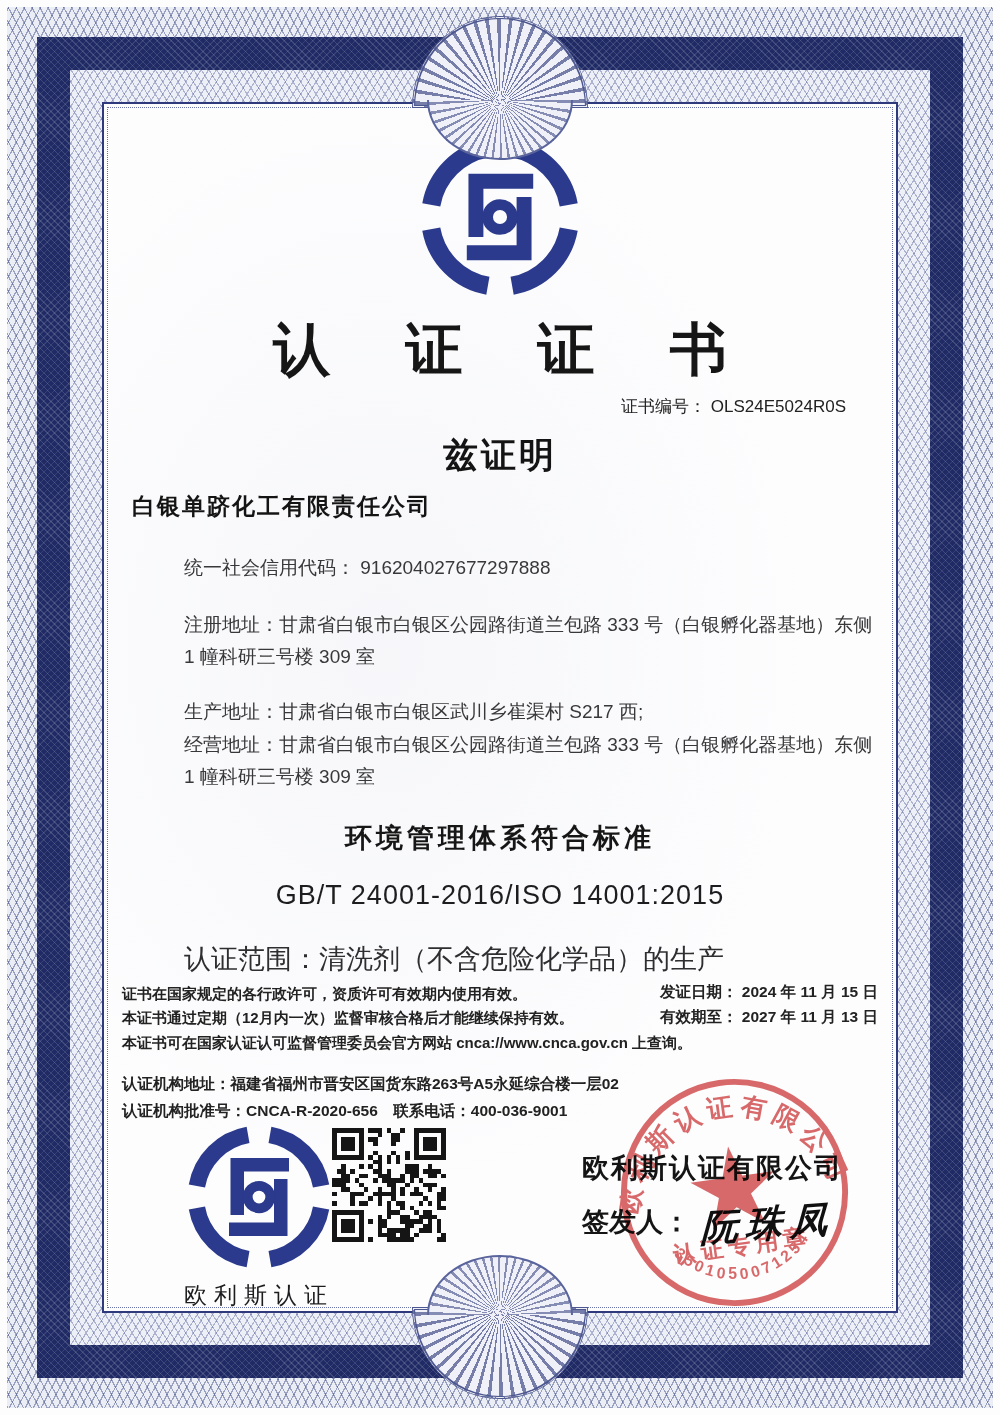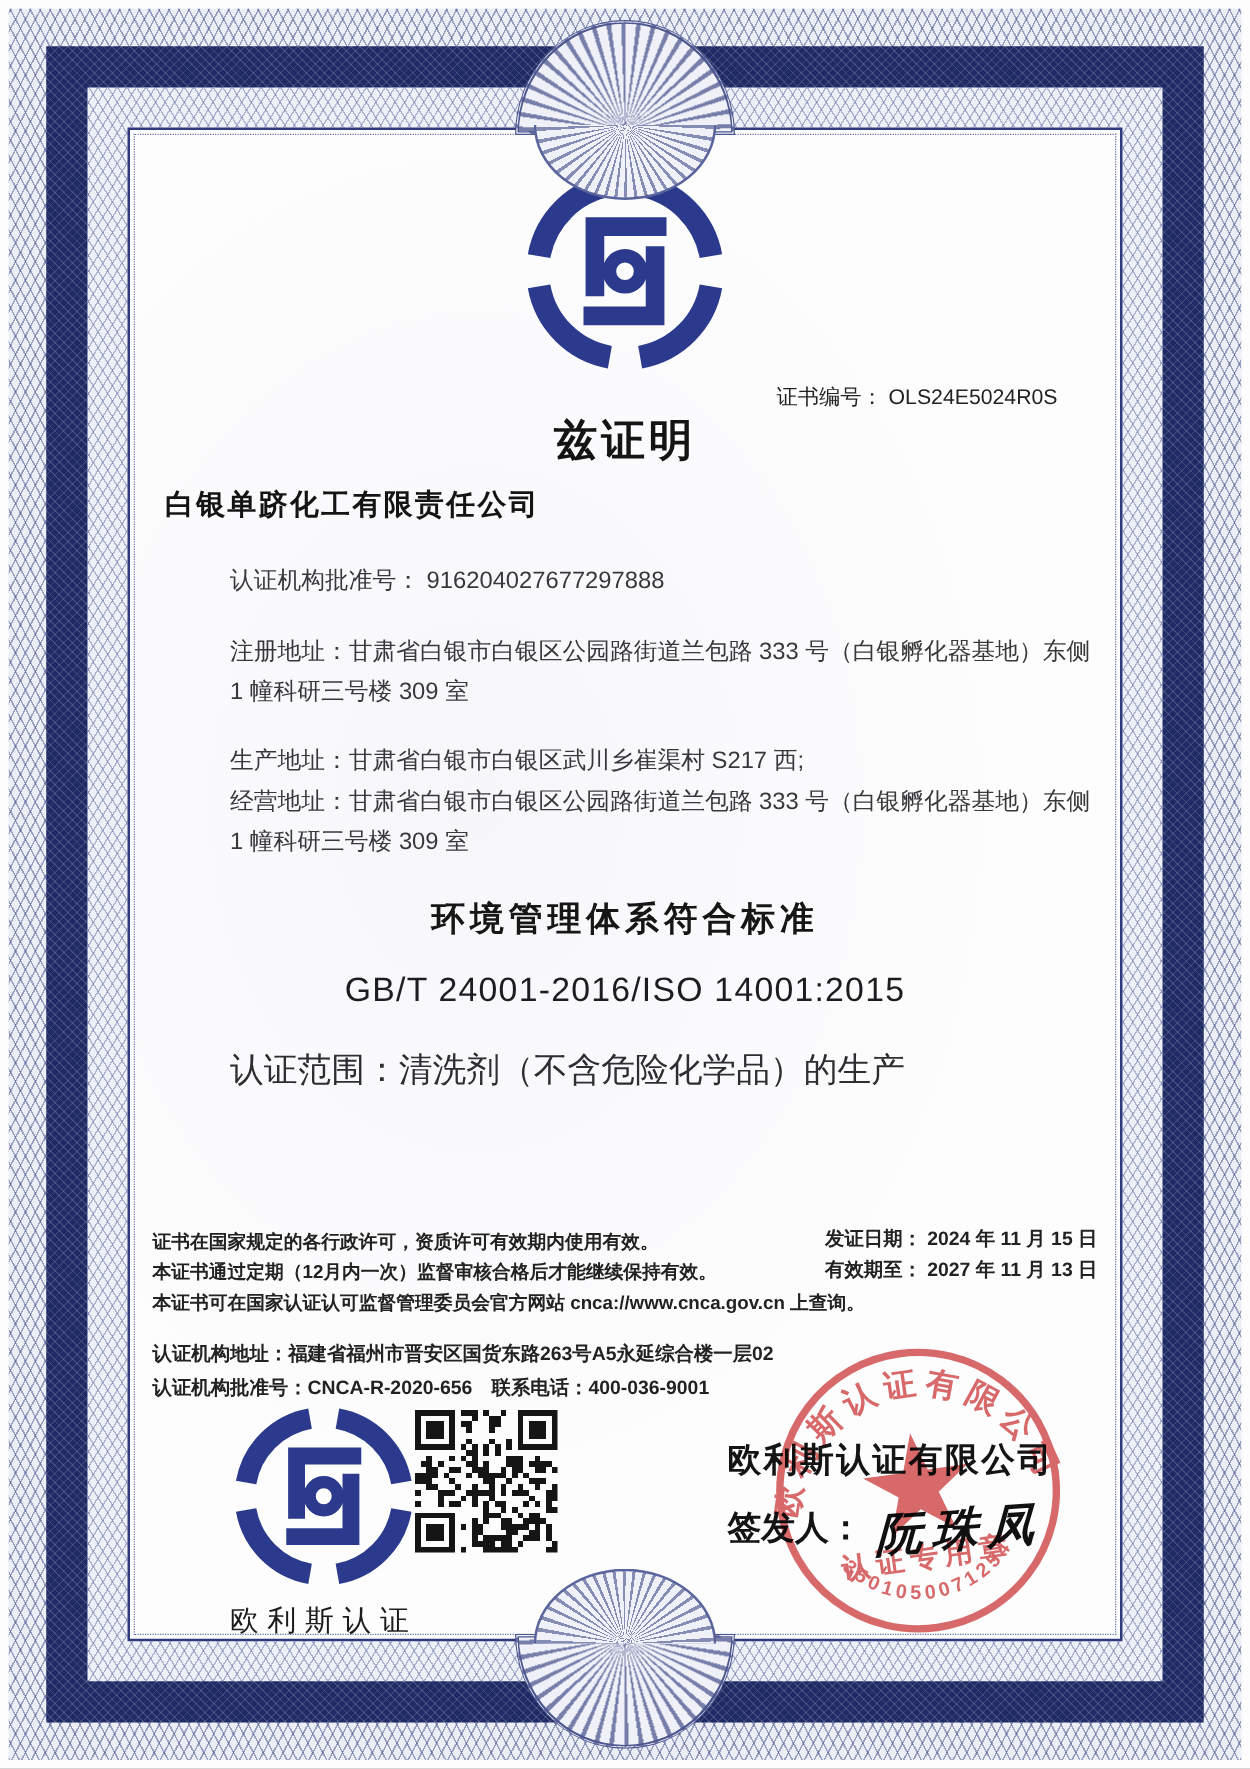--- a/index.html
+++ b/index.html
@@ -71,21 +71,21 @@
   
   .logo-top { display:block; margin:30px auto 0; width:166px; height:166px; }
   .title {
     margin-top:12px; text-align:center; font-size:57px; font-weight:700; color:#161616;
     letter-spacing:.52em; text-indent:.52em; font-family:"Liberation Sans", sans-serif;
   }
   .certno-row {
     margin-top:6px; text-align:right; padding-right:50px;
     font-size:17px; color:#222; font-weight:400;
   }
-  .hereby { text-align:center; font-size:35px; font-weight:700; color:#141414; letter-spacing:3px; }
+  .hereby { margin-top:14px; text-align:center; font-size:35px; font-weight:700; color:#141414; letter-spacing:3px; }
   .company { margin-top:12px; text-align:left; font-size:23px; font-weight:700; color:#141414; letter-spacing:2px;padding-left:28px; }
   .body-line { padding-left:80px; width:770px; font-size:19px; color:#38383a; line-height:1.72; }
   .credit { margin-top:30px; }
   .addr1 { margin-top:24px; }
   .addr2 { margin-top:22px; }
   .std-title { margin-top:26px; text-align:center; font-size:27px; font-weight:700; color:#161616; letter-spacing:4px; }
   .std-code { margin-top:24px; text-align:center; font-size:27px; font-weight:400; color:#1d1d1f; letter-spacing:1px; }
   .scope { margin-top:30px; padding-left:80px; font-size:27px; color:#2e2e30; }
   .notes { position:absolute; left:18px; top:878px; font-size:15px; font-weight:700; color:#222; line-height:1.62; }
   .dates { position:absolute; left:556px; top:876px; font-size:15.5px; font-weight:600; color:#222; line-height:1.6; }
@@ -120,30 +120,31 @@
               <path d="M 57.3 8.6 A 42 42 0 0 1 91.4 42.7"></path>
               <path d="M 91.4 57.3 A 42 42 0 0 1 57.3 91.4"></path>
               <path d="M 42.7 91.4 A 42 42 0 0 1 8.6 57.3"></path>
               <path d="M 8.6 42.7 A 42 42 0 0 1 42.7 8.6"></path>
             </g>
             <path d="M31 24 H70 V33 H40 V62 H31 Z" fill="#2b3a8c"></path>
             <path d="M69 76 H30 V67 H60 V38 H69 Z" fill="#2b3a8c"></path>
             <circle cx="50" cy="50" r="7.5" fill="none" stroke="#2b3a8c" stroke-width="6.5"></circle>
           </svg>
 
+          <div class="title">认 证 证 书</div>
 
           <div class="certno-row">
             <span>证书编号：</span>
             <span>OLS24E5024R0S</span>
           </div>
 
           <div class="hereby">兹证明</div>
           <div class="company">白银单跻化工有限责任公司</div>
 
-          <div class="body-line credit">认证机构批准号： 916204027677297888</div>
+          <div class="body-line credit">统一社会信用代码： 916204027677297888</div>
           <div class="body-line addr1">注册地址：甘肃省白银市白银区公园路街道兰包路 333 号（白银孵化器基地）东侧 1 幢科研三号楼 309 室</div>
           <div class="body-line addr2">
             <div>生产地址：甘肃省白银市白银区武川乡崔渠村 S217 西;</div>
             <div>经营地址：甘肃省白银市白银区公园路街道兰包路 333 号（白银孵化器基地）东侧 1 幢科研三号楼 309 室</div>
           </div>
 
           <div class="std-title">环境管理体系符合标准</div>
           <div class="std-code">GB/T 24001-2016/ISO 14001:2015</div>
           <div class="scope">认证范围：清洗剂（不含危险化学品）的生产</div>
 

